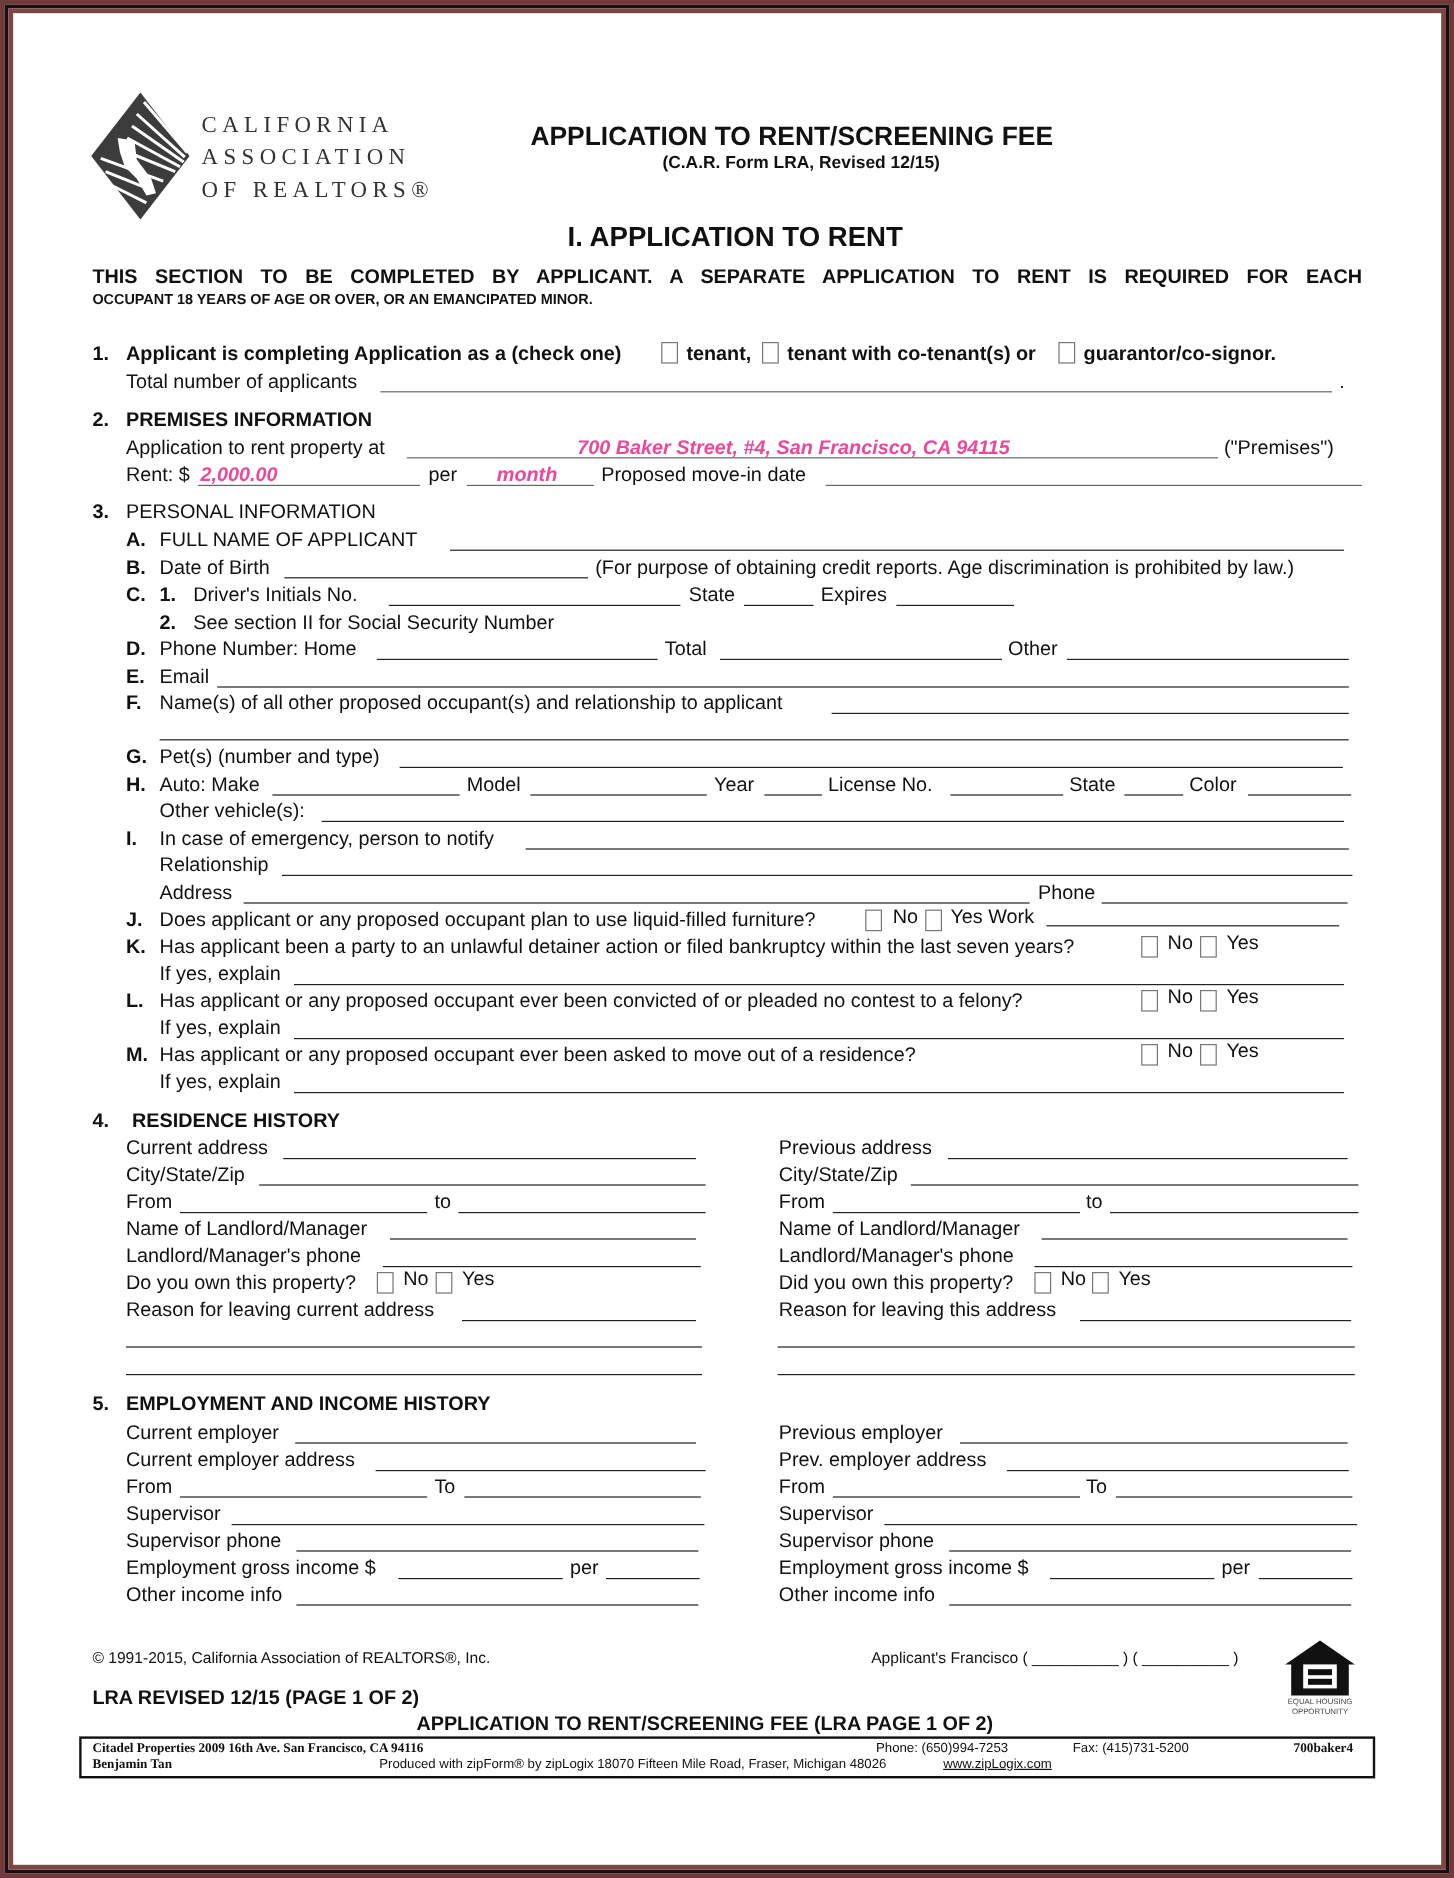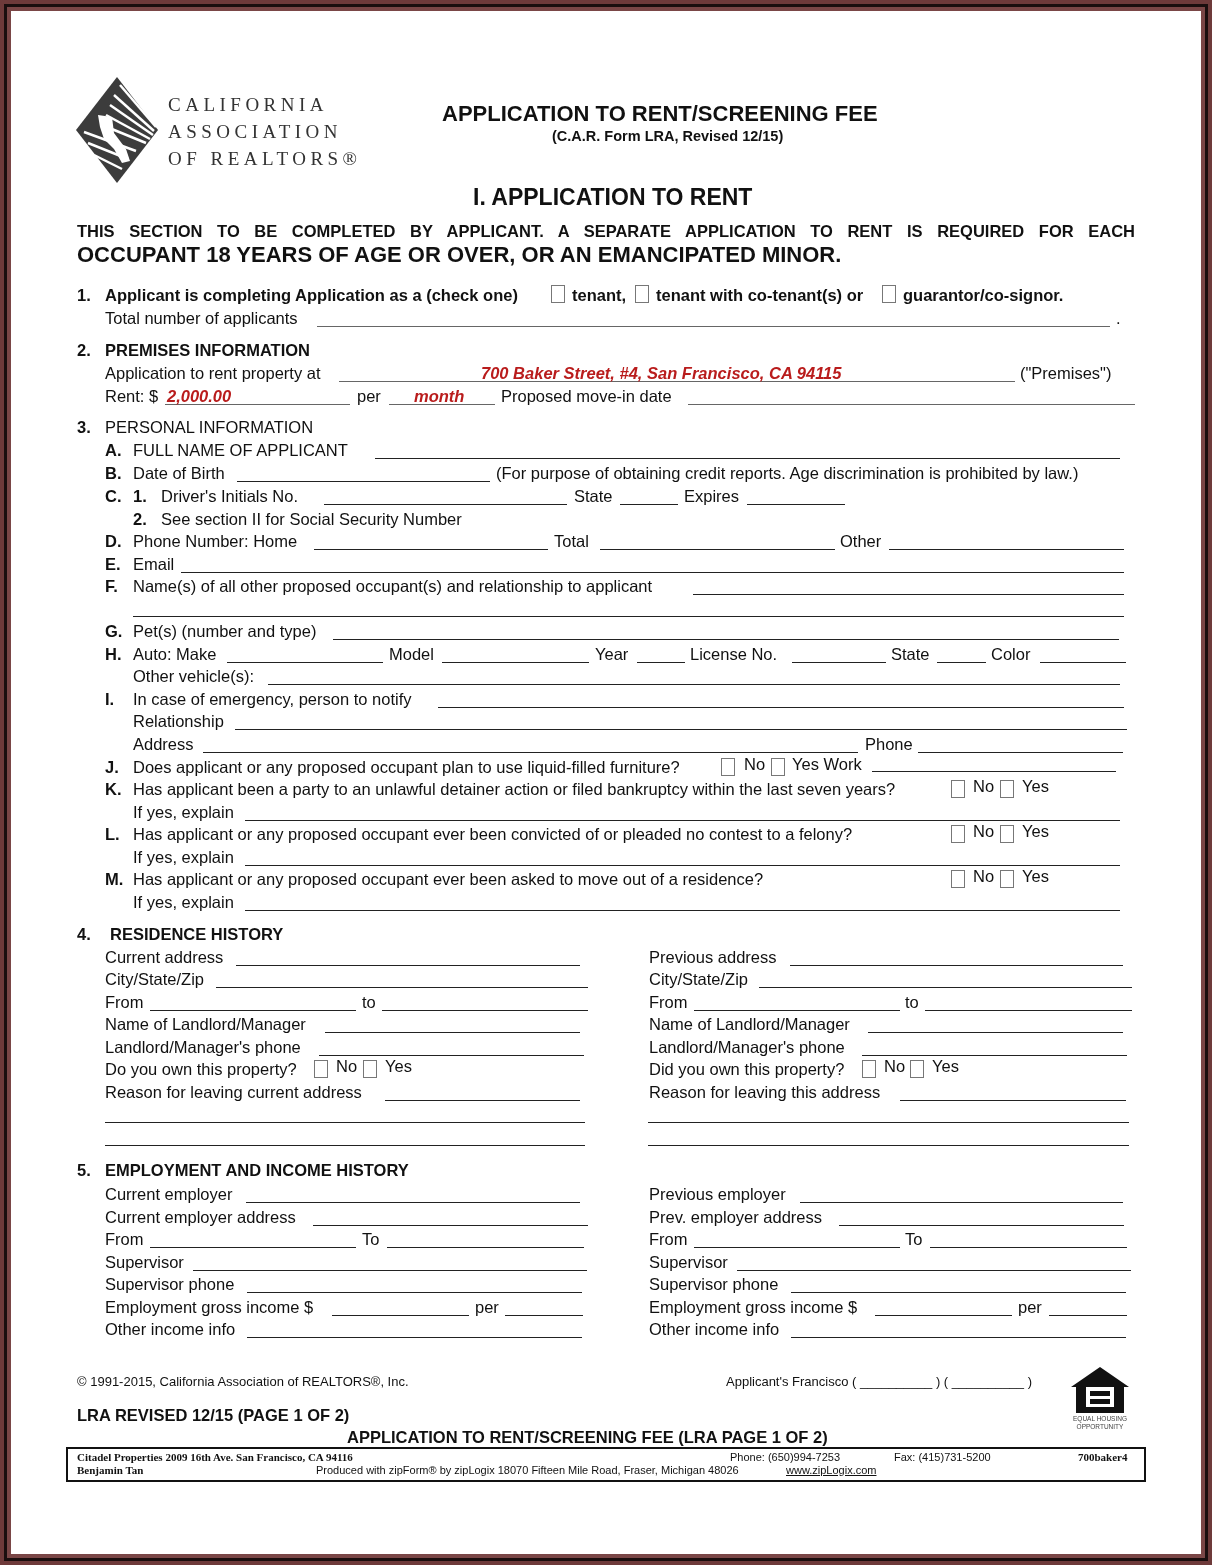--- a/index.html
+++ b/index.html
@@ -11,21 +11,21 @@
   .frame-outer { position:absolute; left:0; top:0; width:1212px; height:1565px; box-sizing:border-box; border:4px solid #6e3a3a; }
   .frame-inner { position:absolute; left:4px; top:4px; width:1204px; height:1557px; box-sizing:border-box; border:3px solid #1a0e0e; }
   .frame-inner2 { position:absolute; left:7px; top:7px; width:1198px; height:1551px; box-sizing:border-box; border:4px solid #7a4646; }
 
   .abs { position:absolute; white-space:nowrap; }
   .t16 { font-size:16.5px; }
   .b { font-weight:bold; }
   .line { position:absolute; height:0; border-bottom:1.5px solid #222; }
   .line.thin { border-bottom:1px solid #666; }
   .cb { position:absolute; width:14px; height:18px; border:1px solid #777; background:#fff; box-sizing:border-box; }
-  .filled { position:absolute; color:#b91c1c; font-style:italic; font-weight:bold; font-size:16.5px; white-space:nowrap; }
+  .filled { position:absolute; color:#ec4899; font-style:italic; font-weight:bold; font-size:16.5px; white-space:nowrap; }
 
   
   .logo-text { position:absolute; left:168px; font-family:"Liberation Serif", serif; color:#333; font-size:19px; letter-spacing:4.5px; }
 </style>
 </head>
 <body>
 
 <div class="frame-outer"></div>
 <div class="frame-inner"></div>
 <div class="frame-inner2"></div>
@@ -48,21 +48,21 @@
   <div class="logo-text" style="top:94px">CALIFORNIA</div>
   <div class="logo-text" style="top:121px">ASSOCIATION</div>
   <div class="logo-text" style="top:148px">OF REALTORS®</div>
 </div>
 
 <div class="abs b" style="left:442px;top:101px;font-size:22px;">APPLICATION TO RENT/SCREENING FEE</div>
 <div class="abs b" style="left:552px;top:128px;font-size:14.5px;">(C.A.R. Form LRA, Revised 12/15)</div>
 <div class="abs b" style="left:473px;top:184px;font-size:23px;">I. APPLICATION TO RENT</div>
 
 <div class="abs b" style="left:77px;top:222px;font-size:16.5px;width:1058px;text-align:justify;text-align-last:justify;">THIS SECTION TO BE COMPLETED BY APPLICANT. A SEPARATE APPLICATION TO RENT IS REQUIRED FOR EACH</div>
-<div class="abs b" style="left:77px;top:242px;font-size:22px;">OCCUPANT 18 YEARS OF AGE OR OVER, OR AN EMANCIPATED MINOR.</div>
+<div class="abs b" style="left:77px;top:242px;font-size:12px;">OCCUPANT 18 YEARS OF AGE OR OVER, OR AN EMANCIPATED MINOR.</div>
 
 <div class="abs b t16" style="left:77px;top:286px">1.</div>
 <div class="abs b t16" style="left:105px;top:286px">Applicant is completing Application as a (check one)</div>
 <div class="cb" style="left:551px;top:285px"></div>
 <div class="abs b t16" style="left:572px;top:286px">tenant,</div>
 <div class="cb" style="left:635px;top:285px"></div>
 <div class="abs b t16" style="left:656px;top:286px">tenant with co-tenant(s) or</div>
 <div class="cb" style="left:882px;top:285px"></div>
 <div class="abs b t16" style="left:903px;top:286px">guarantor/co-signor.</div>
 

